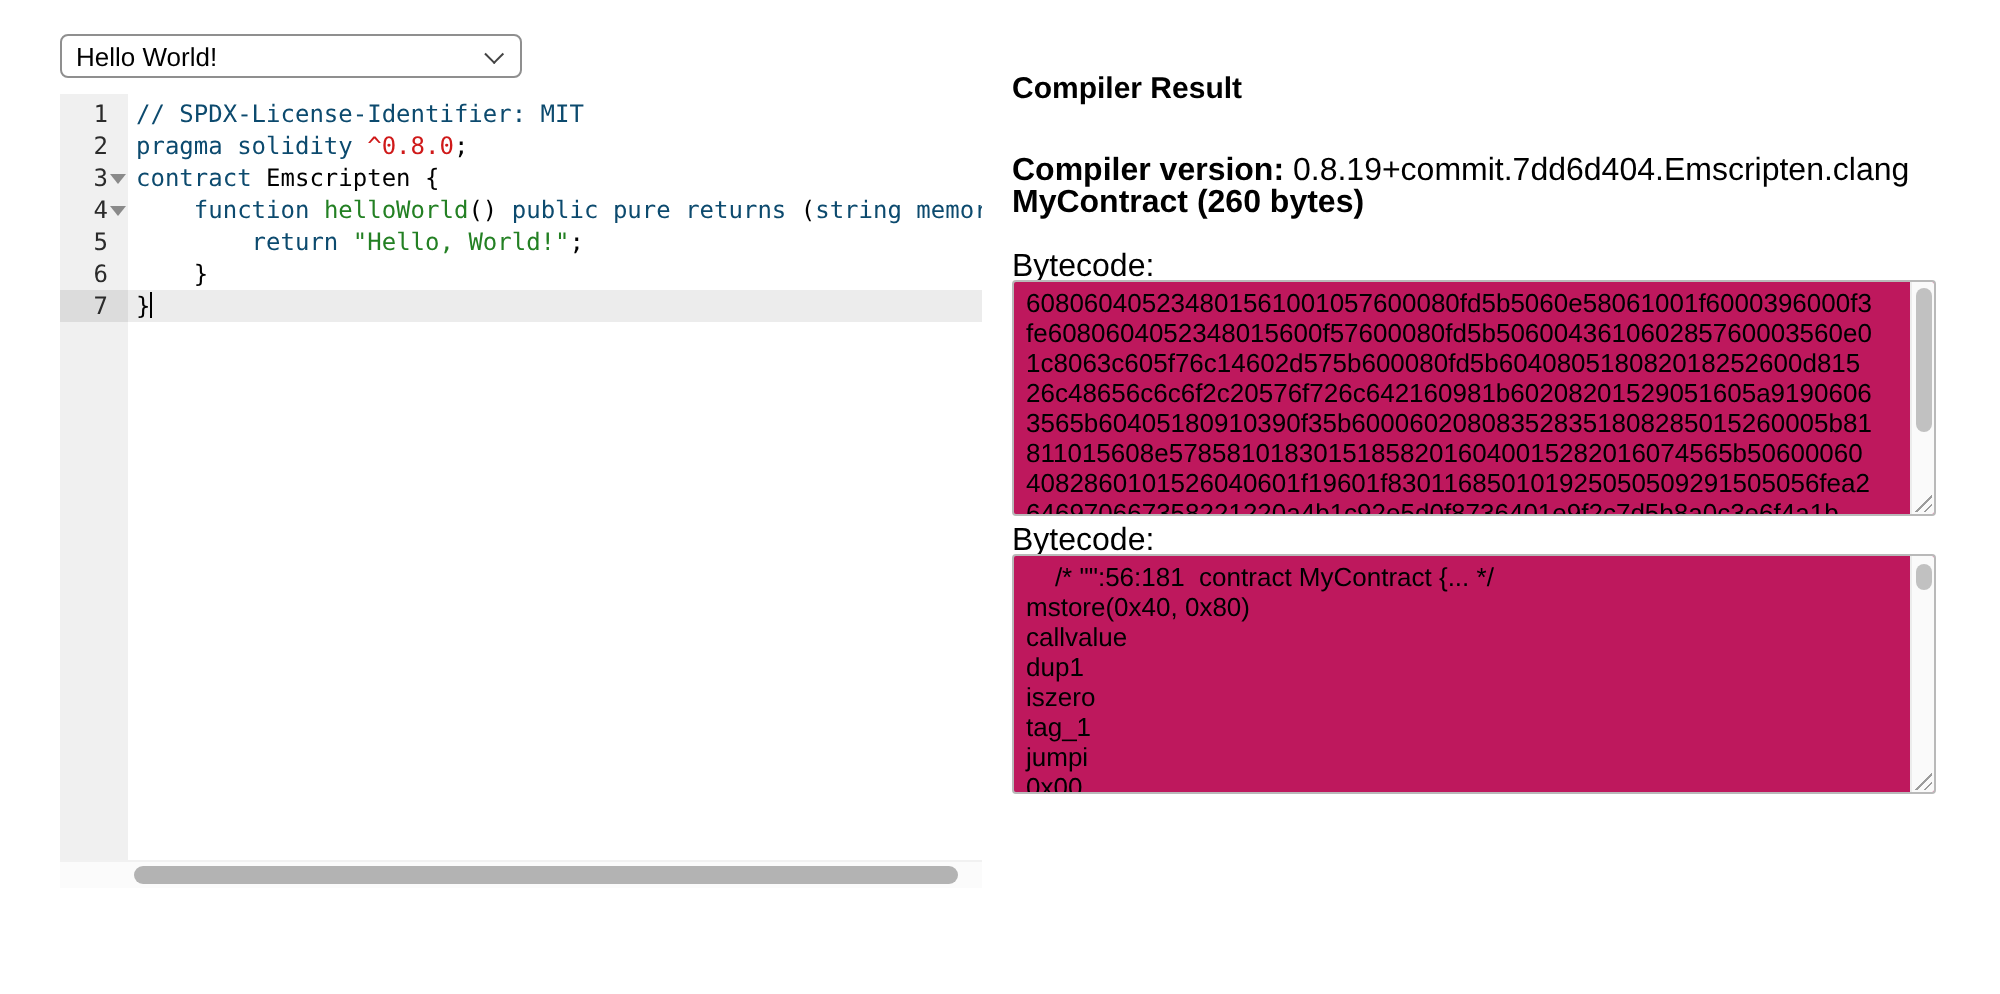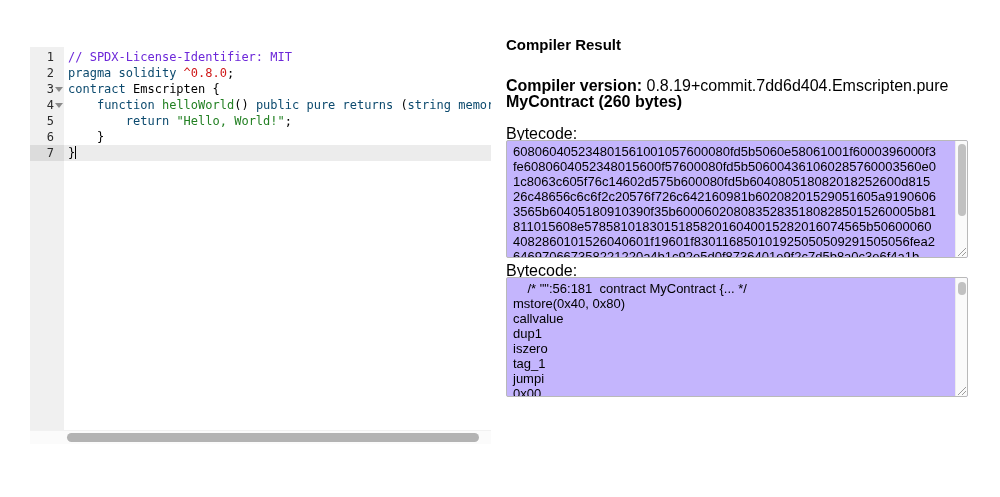--- a/index.html
+++ b/index.html
@@ -27,68 +27,72 @@
   .code-rows { position:absolute; left:0; top:2px; right:0; }
   .code-row { display:flex; height:16px; white-space:pre; }
   .gutter-cell { width:34px; flex:0 0 34px; background:#f0f0f0; color:#2b2b2b;
     text-align:right; padding-right:10px; position:relative; }
   .fold { position:absolute; right:1px; top:6px; width:0; height:0;
     border-left:4px solid transparent; border-right:4px solid transparent; border-top:5px solid #8a8a8a; }
   .code-content { flex:1; padding-left:4px; color:#000; }
   .code-row.active .code-content { background:#ececec; }
   .code-row.active .gutter-cell { background:#dcdcdc; }
   .tok-kw { color:#0c4a6e; }
-  .tok-comment { color:#6d28d9; }
+  .tok-comment { color:#0c4a6e; }
   .tok-str { color:#238023; }
   .tok-fn { color:#238023; }
   .tok-num { color:#cf1919; }
   .tok-plain { color:#000; }
   .caret { display:inline-block; width:1px; height:13px; background:#000; vertical-align:-2px; }
 
   .hscroll-track { position:absolute; left:0; bottom:0; width:461px; height:14px; background:#fbfbfb; border-top:1px solid #f1f1f1; }
   .hscroll-thumb { position:absolute; left:37px; top:2px; width:412px; height:9px; background:#b3b3b3; border-radius:5px; }
   .result-title { position:absolute; left:506px; top:36px; font-size:15px; font-weight:bold; }
   .line { position:absolute; left:506px; height:16px; line-height:16px; }
   .b { font-weight:bold; }
 
-  .fake-textarea { position:absolute; left:506px; width:462px; background:#c4b5fd;
+  .fake-textarea { position:absolute; left:506px; width:462px; background:#be185d;
     border:1px solid #b9b9b9; border-radius:2px; overflow:hidden; }
   .ta-content { position:absolute; left:0; top:2px; right:13px; padding:1px 0 0 6px;
     font-family:"Liberation Sans", sans-serif; font-size:13px; line-height:15px; white-space:pre; color:#000; }
   .vtrack { position:absolute; right:0; top:0; bottom:0; width:12px; background:#fafafa; border-left:1px solid #ececec; }
   .vthumb { position:absolute; left:1.5px; width:8px; background:#c1c1c1; border-radius:4px; }
   .grip { position:absolute; right:1px; bottom:1px; width:10px; height:10px;
     background:repeating-linear-gradient(135deg, transparent, transparent 2px, #9c9c9c 2px, #9c9c9c 3px);
     clip-path:polygon(100% 0, 100% 100%, 0 100%); }
 </style>
 </head>
 <body>
 
 <div class="stage">
 
+  <div class="contract-select">
+    <span class="label">Hello World!</span>
+    <span class="chev"></span>
+  </div>
 
   <div class="editor">
     <div class="gutter-bg"></div>
     <div class="code-rows">
         <div class="code-row"><span class="gutter-cell">1</span><span class="code-content"><span class="tok-comment">// SPDX-License-Identifier: MIT</span></span></div>
         <div class="code-row"><span class="gutter-cell">2</span><span class="code-content"><span class="tok-kw">pragma solidity</span><span class="tok-plain"> </span><span class="tok-num">^0.8.0</span><span class="tok-plain">;</span></span></div>
         <div class="code-row"><span class="gutter-cell">3<span class="fold"></span></span><span class="code-content"><span class="tok-kw">contract</span><span class="tok-plain"> Emscripten {</span></span></div>
         <div class="code-row"><span class="gutter-cell">4<span class="fold"></span></span><span class="code-content"><span class="tok-plain">    </span><span class="tok-kw">function</span><span class="tok-plain"> </span><span class="tok-fn">helloWorld</span><span class="tok-plain">() </span><span class="tok-kw">public pure returns</span><span class="tok-plain"> (</span><span class="tok-kw">string memory</span></span></div>
         <div class="code-row"><span class="gutter-cell">5</span><span class="code-content"><span class="tok-plain">        </span><span class="tok-kw">return</span><span class="tok-plain"> </span><span class="tok-str">"Hello, World!"</span><span class="tok-plain">;</span></span></div>
         <div class="code-row"><span class="gutter-cell">6</span><span class="code-content"><span class="tok-plain">    }</span></span></div>
         <div class="code-row active"><span class="gutter-cell">7</span><span class="code-content"><span class="tok-plain">}</span><span class="caret"></span></span></div>
       </div>
     <div class="hscroll-track">
       <div class="hscroll-thumb"></div>
     </div>
   </div>
 
   <div class="result-title">Compiler Result</div>
 
-  <div class="line" style="top:78px;"><span class="b">Compiler version:</span><span> 0.8.19+commit.7dd6d404.Emscripten.pure</span></div>
+  <div class="line" style="top:78px;"><span class="b">Compiler version:</span><span> 0.8.19+commit.7dd6d404.Emscripten.clang</span></div>
 
   <div class="line b" style="top:94px;">MyContract (260 bytes)</div>
   <div class="line" style="top:126px;">Bytecode:</div>
 
   <div class="fake-textarea" style="top:140px; height:118px;">
     <div class="ta-content">608060405234801561001057600080fd5b5060e58061001f6000396000f3
 fe6080604052348015600f57600080fd5b506004361060285760003560e0
 1c8063c605f76c14602d575b600080fd5b604080518082018252600d815
 26c48656c6c6f2c20576f726c642160981b60208201529051605a9190606
 3565b60405180910390f35b600060208083528351808285015260005b81

